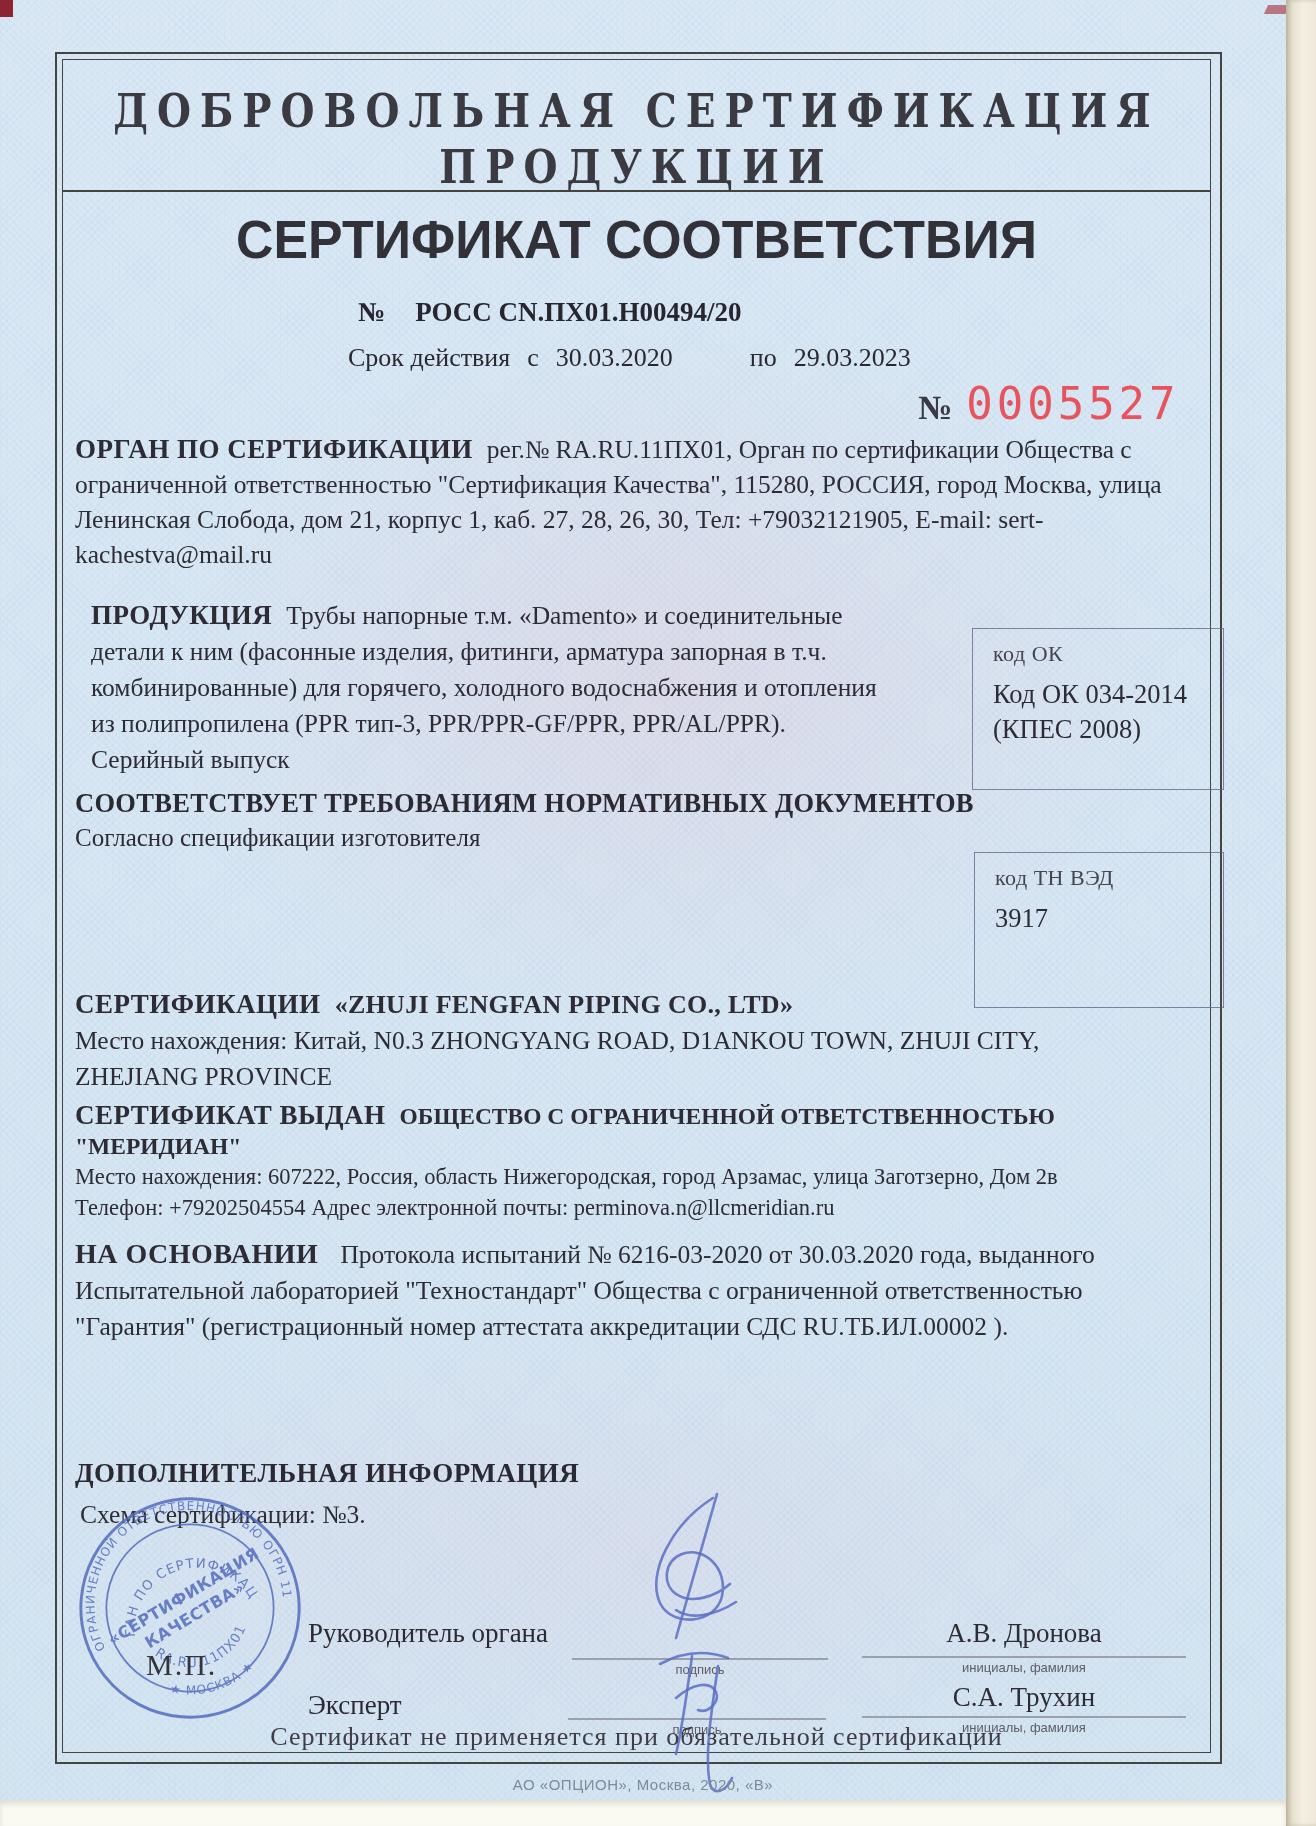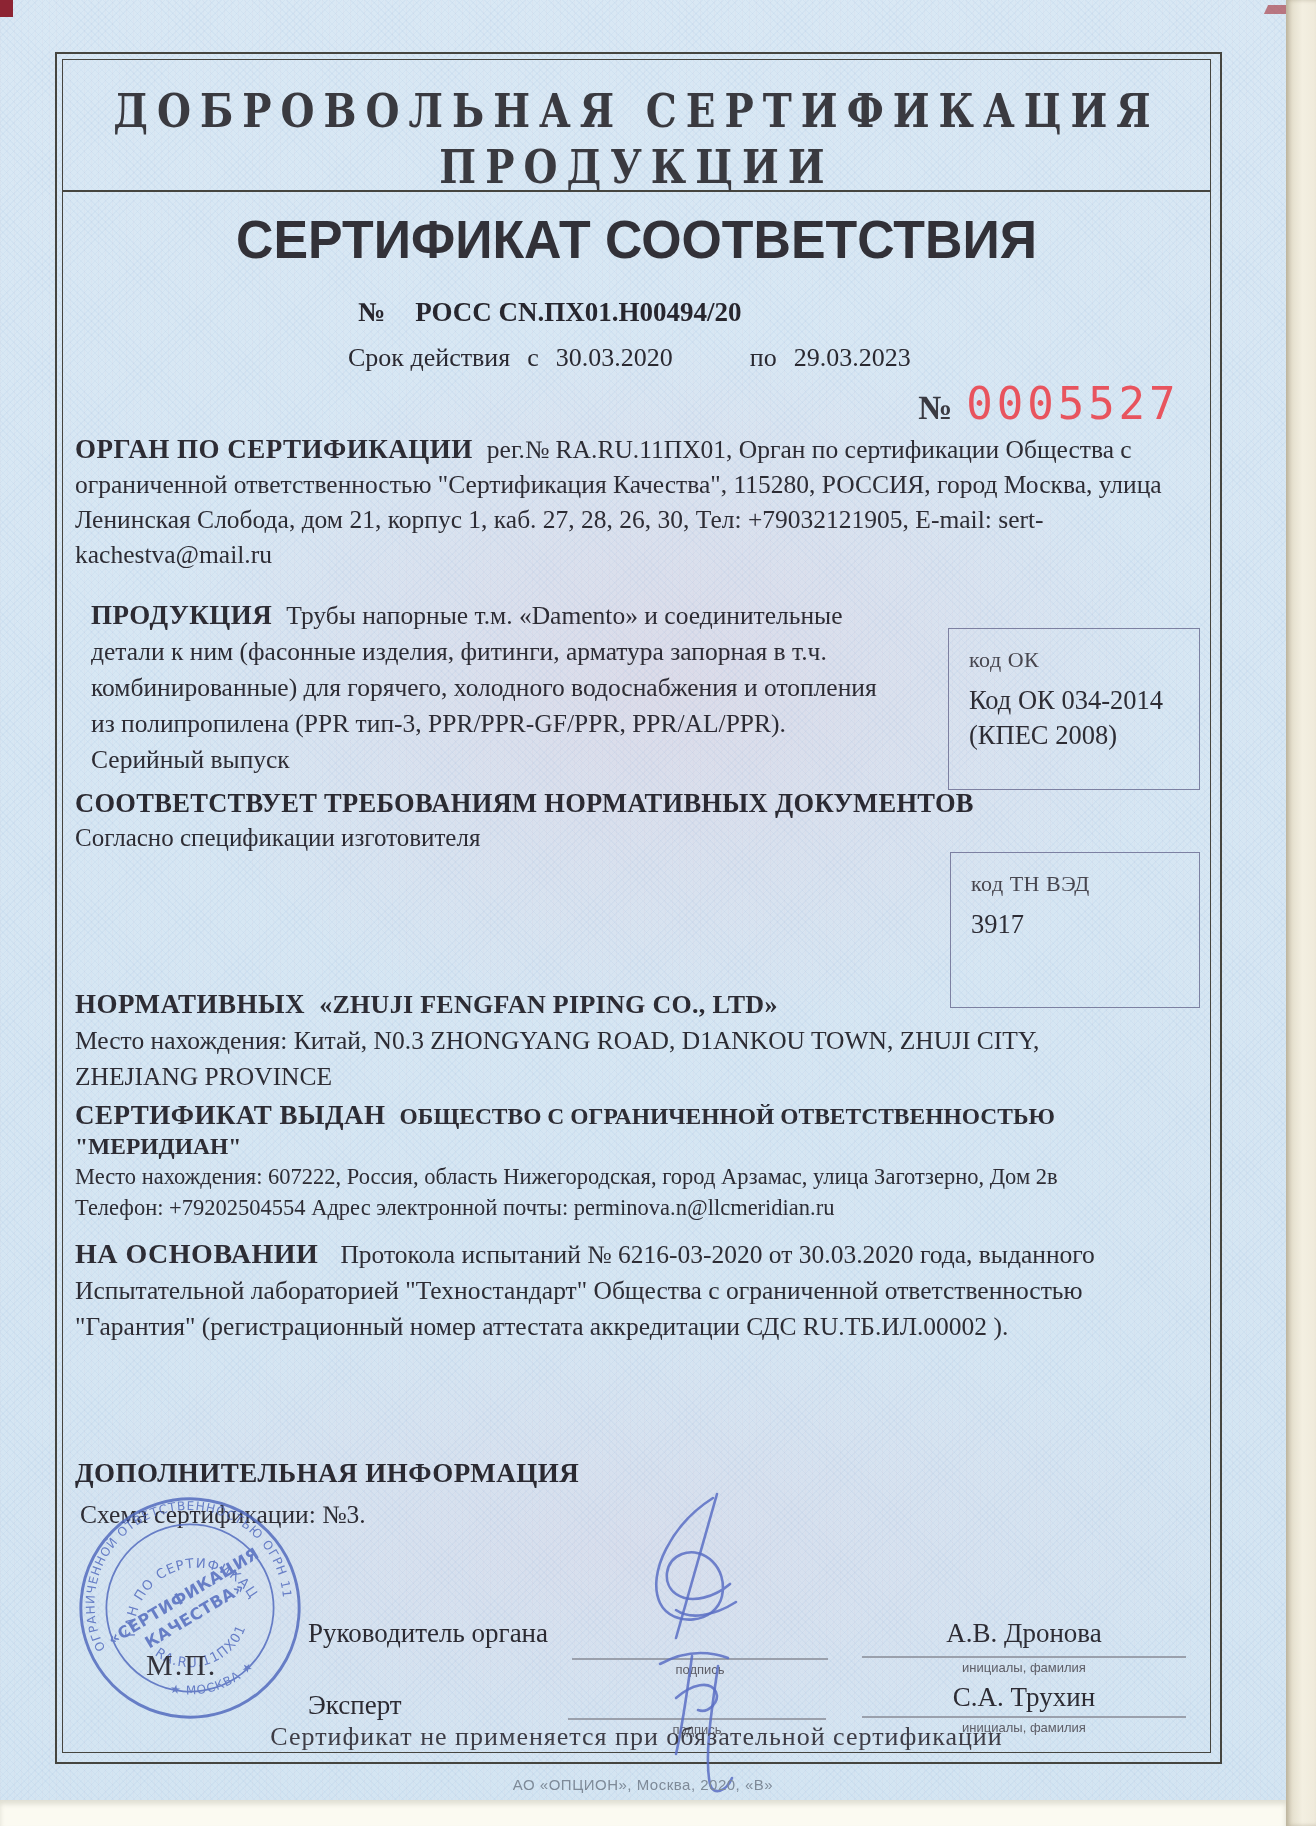--- a/index.html
+++ b/index.html
@@ -64,21 +64,21 @@
     font-family:"DejaVu Sans Mono", monospace;font-size:44px;color:var(--accent-red);
     letter-spacing:4px;font-weight:400;
   }
 
   .para{position:absolute;font-size:25.5px;line-height:36px;color:#2d2c34;}
   .para .lbl{font-weight:700;font-size:27px;letter-spacing:.5px;padding-right:14px;}
   .sec-organ{left:75px;top:432px;width:1090px;line-height:35px;}
   .sec-production{left:75px;top:597px;width:805px;margin-left:16px;}
   .serial-line{margin-top:0;}
 
-  .code-box{position:absolute;border:1.2px solid rgba(95,95,135,.75);box-sizing:border-box;padding:18px 20px;}
+  .code-box{position:absolute;border:1.2px solid rgba(95,95,135,.75);box-sizing:border-box;padding:12px 20px;margin-left:24px;}
   .box-ok{left:948px;top:628px;width:252px;height:162px;}
   .box-tnved{left:950px;top:852px;width:250px;height:156px;}
   .code-box .box-lbl{font-size:22px;color:#46454e;letter-spacing:.5px;}
   .code-box .box-val{font-size:26.5px;margin-top:10px;line-height:35px;color:#2d2c34;}
 
   .sec-conforms-lbl{position:absolute;left:75px;top:788px;font-weight:700;font-size:26.5px;letter-spacing:.3px;color:#2b2a32;}
   .sec-conforms-txt{position:absolute;left:75px;top:824px;font-size:25px;color:#2d2c34;}
 
   .sec-manufacturer{left:75px;top:986px;width:1080px;}
   .man-name{font-size:26px;font-weight:600;letter-spacing:.3px;}
@@ -180,21 +180,21 @@
 
   <div class="sec-conforms-lbl">СООТВЕТСТВУЕТ ТРЕБОВАНИЯМ НОРМАТИВНЫХ ДОКУМЕНТОВ</div>
   <div class="sec-conforms-txt">Согласно спецификации изготовителя</div>
 
   <div class="code-box box-tnved">
     <div class="box-lbl">код ТН ВЭД</div>
     <div class="box-val">3917</div>
   </div>
 
   <div class="para sec-manufacturer">
-    <span class="lbl">НОРМАТИВНЫХ</span><span class="man-name">«ZHUJI FENGFAN PIPING CO., LTD»</span>
+    <span class="lbl">СЕРТИФИКАЦИИ</span><span class="man-name">«ZHUJI FENGFAN PIPING CO., LTD»</span>
     <div>Место нахождения: Китай, N0.3 ZHONGYANG ROAD, D1ANKOU TOWN, ZHUJI CITY, ZHEJIANG PROVINCE</div>
   </div>
 
   <div class="para sec-issued">
     <span class="lbl">СЕРТИФИКАТ ВЫДАН</span><span class="issued-name">ОБЩЕСТВО С ОГРАНИЧЕННОЙ ОТВЕТСТВЕННОСТЬЮ "МЕРИДИАН"</span>
     <div class="issued-sub">Место нахождения: 607222, Россия, область Нижегородская, город Арзамас, улица Заготзерно, Дом 2в</div>
     <div class="issued-sub">Телефон: +79202504554 Адрес электронной почты: perminova.n@llcmeridian.ru</div>
   </div>
 
   <div class="para sec-basis">

